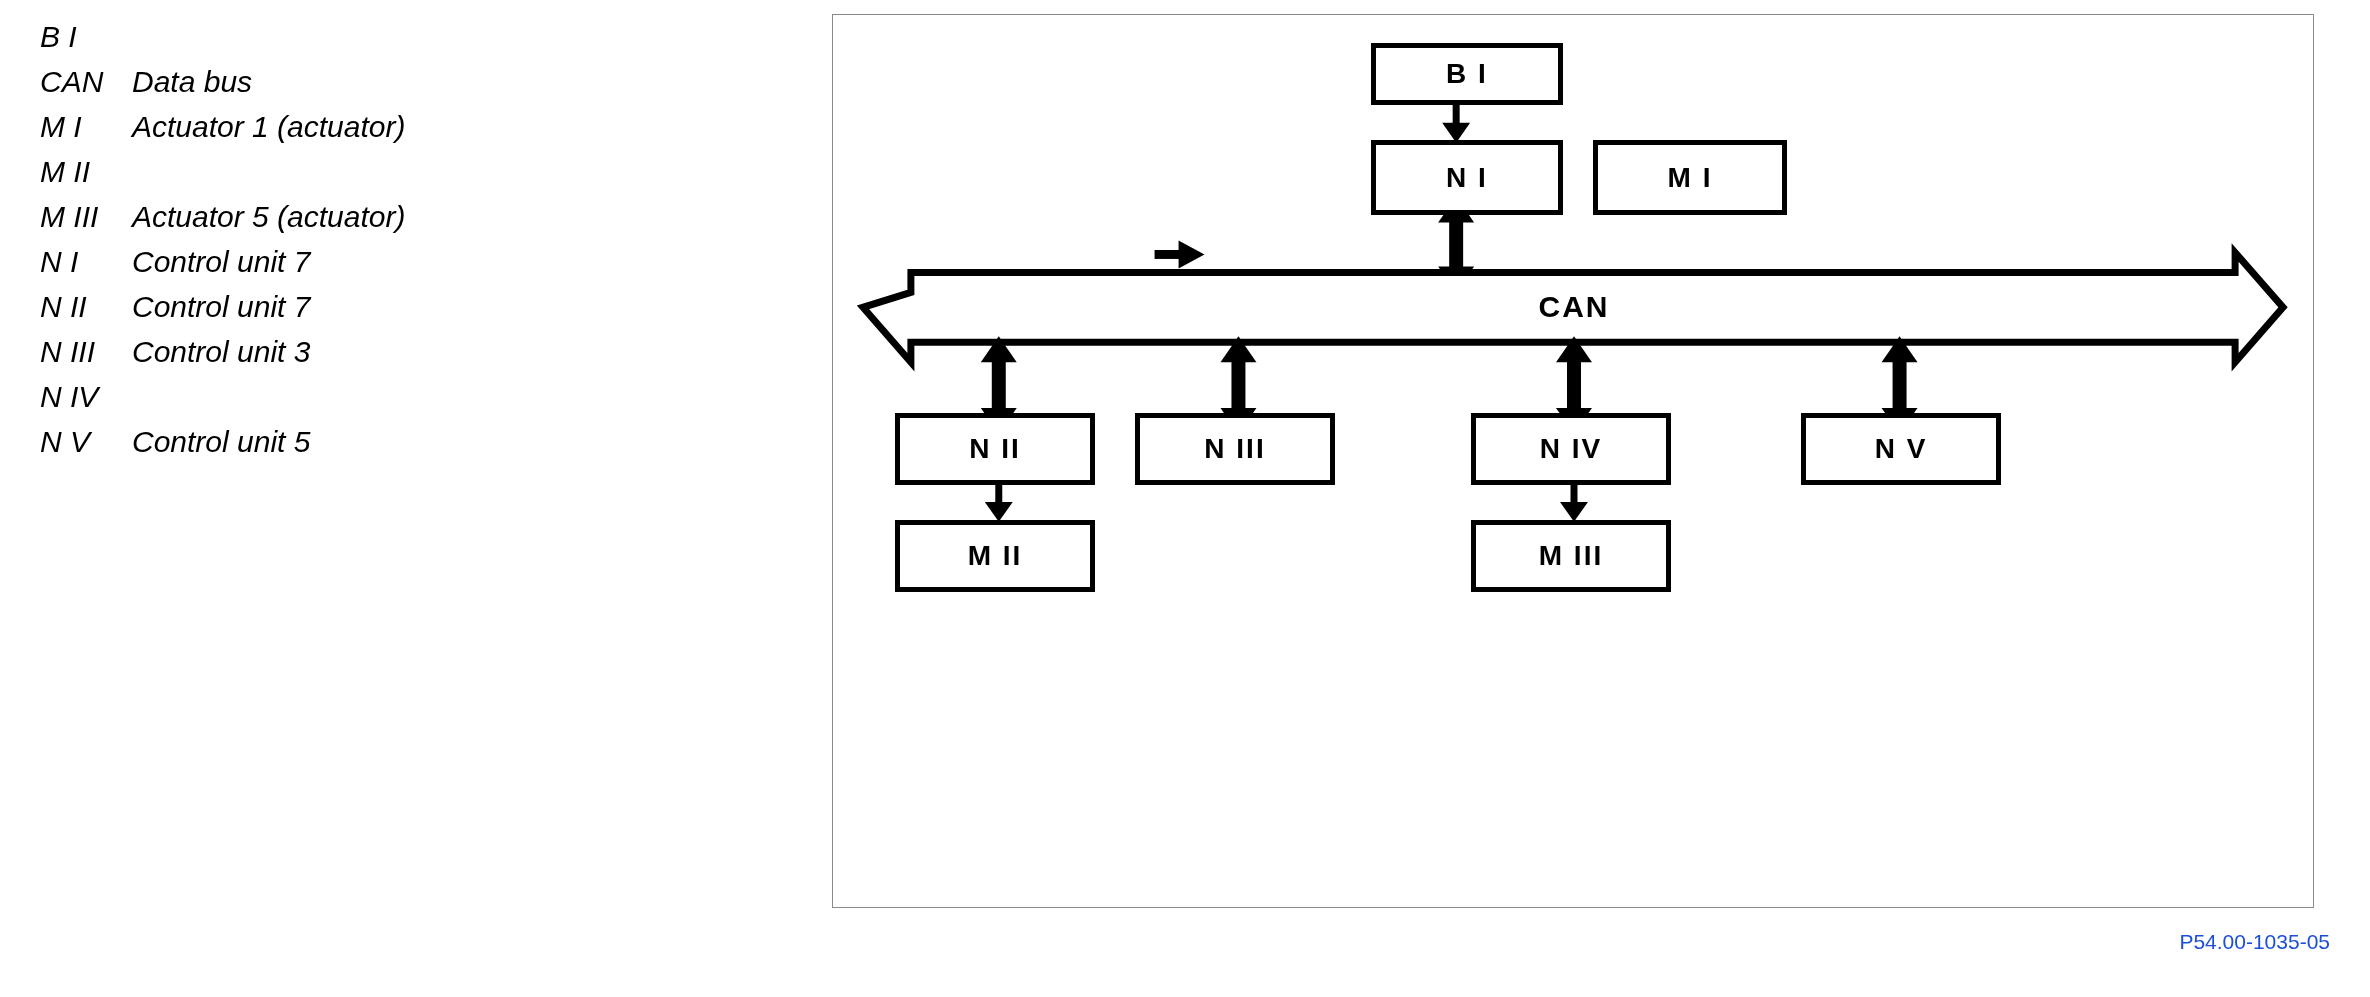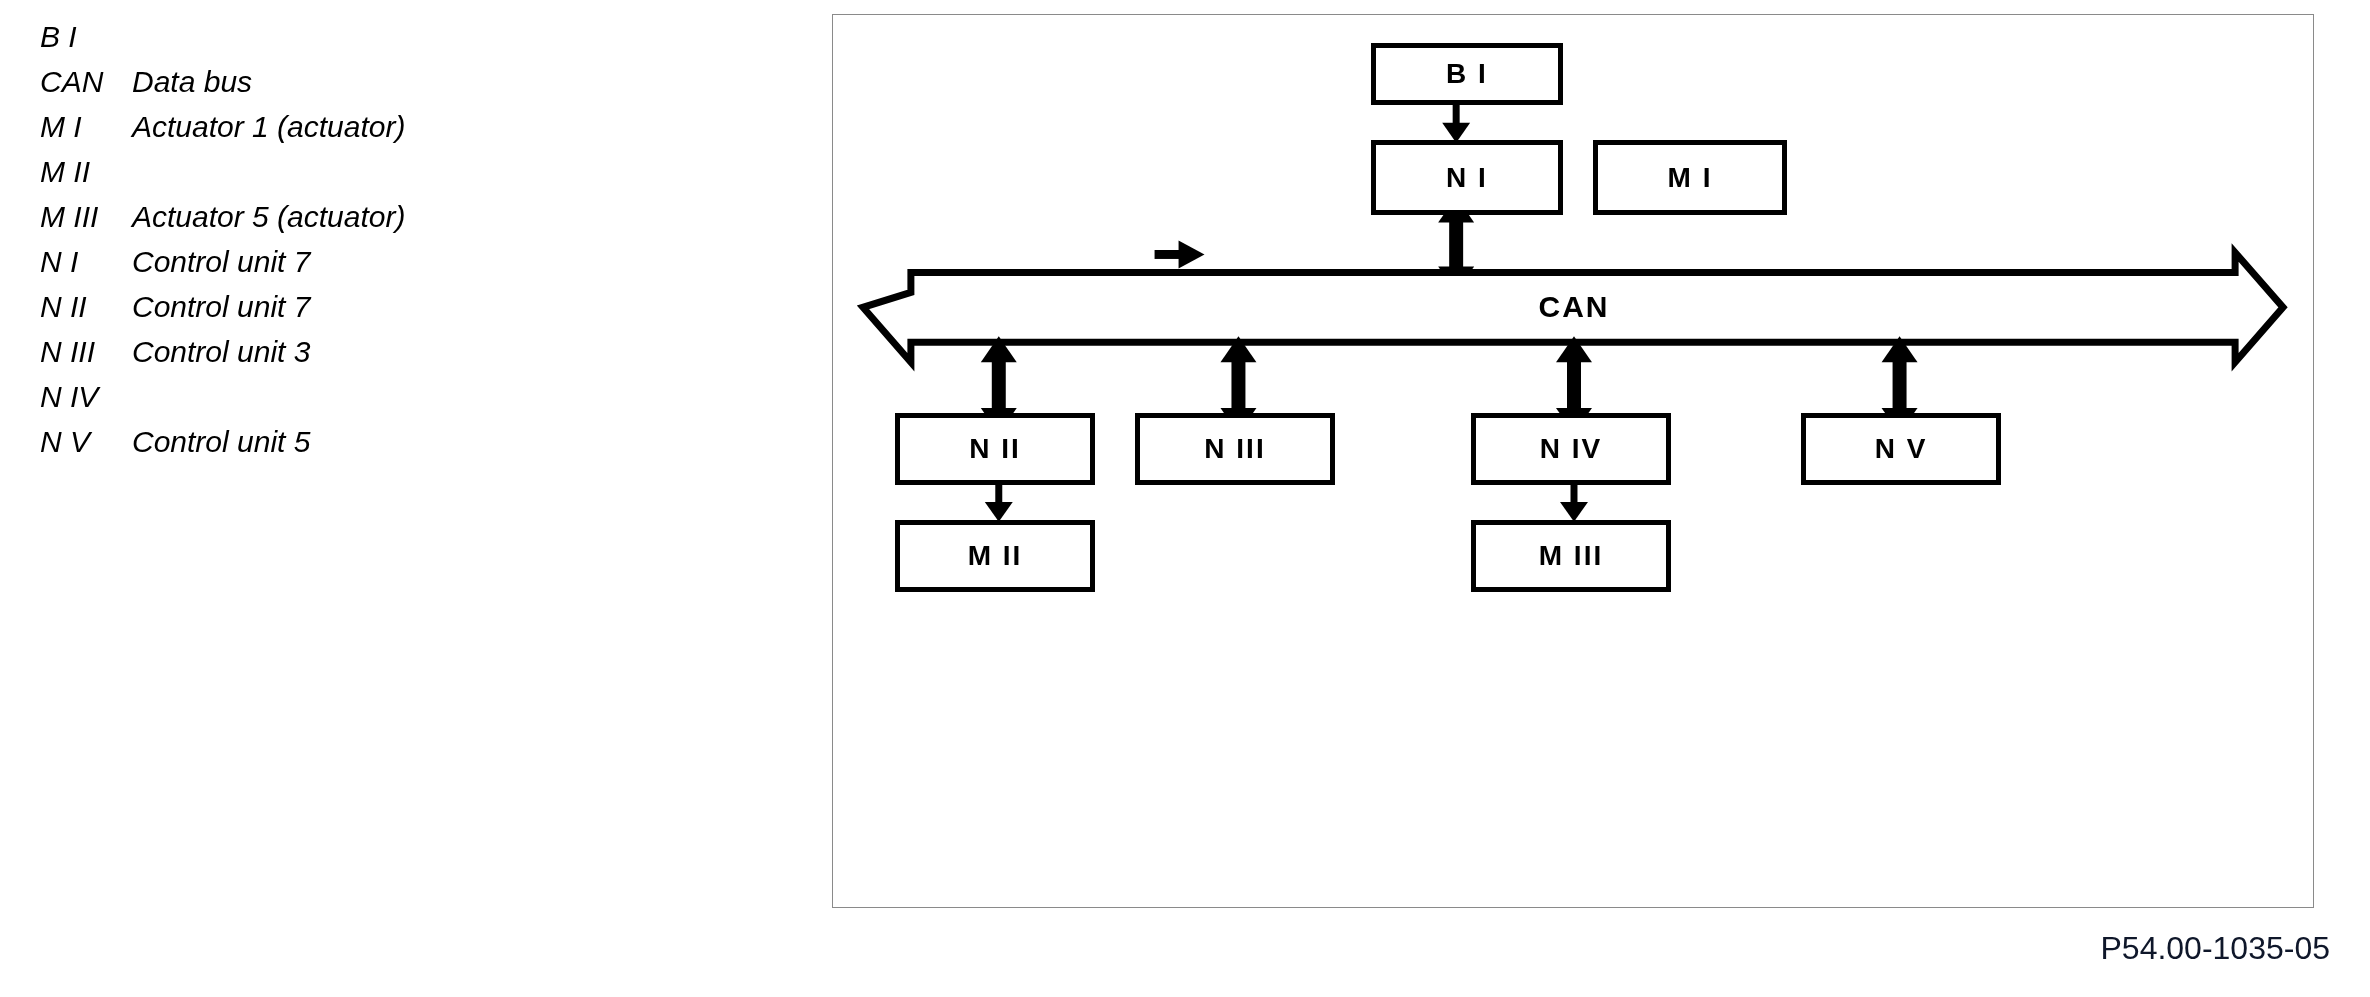--- a/index.html
+++ b/index.html
@@ -81,22 +81,22 @@
     letter-spacing: 2px;
     color: #000000;
     text-align: center;
   }
 
   
   #caption {
     position: absolute;
     right: 40px;
     top: 930px;
-    font-size: 32px;
-    color: #0f172a;
+    font-size: 21px;
+    color: #1d4ed8;
     text-align: center;
     white-space: nowrap;
   }
 </style>
 </head>
 <body>
 
 <div id="legend">
   <div class="legend-row">
     <span class="legend-key">B I</span>

